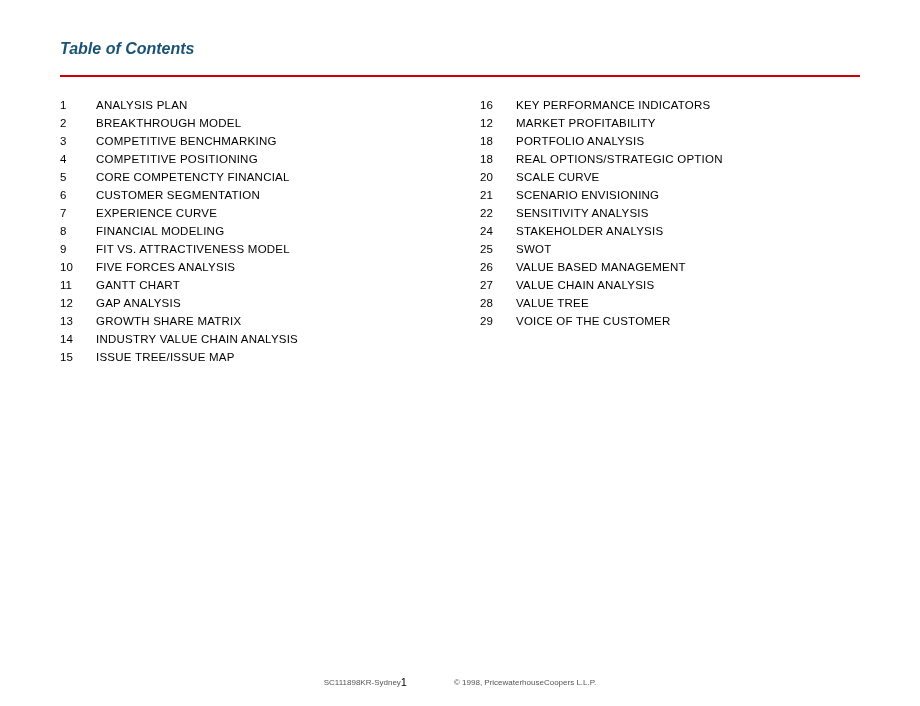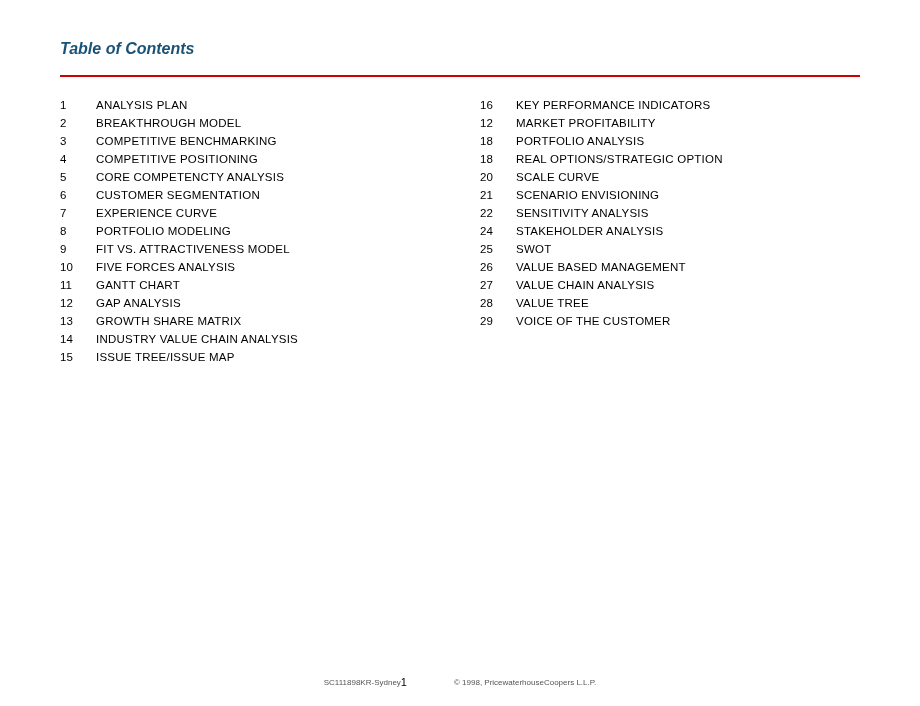--- a/index.html
+++ b/index.html
@@ -121,33 +121,33 @@
         <div class="toc-row">
           <span class="toc-num">3</span>
           <span class="toc-label">COMPETITIVE BENCHMARKING</span>
         </div>
         <div class="toc-row">
           <span class="toc-num">4</span>
           <span class="toc-label">COMPETITIVE POSITIONING</span>
         </div>
         <div class="toc-row">
           <span class="toc-num">5</span>
-          <span class="toc-label">CORE COMPETENCTY ANALYSIS</span>
+          <span class="toc-label">CORE COMPETENCTY FINANCIAL</span>
         </div>
         <div class="toc-row">
           <span class="toc-num">6</span>
           <span class="toc-label">CUSTOMER SEGMENTATION</span>
         </div>
         <div class="toc-row">
           <span class="toc-num">7</span>
           <span class="toc-label">EXPERIENCE CURVE</span>
         </div>
         <div class="toc-row">
           <span class="toc-num">8</span>
-          <span class="toc-label">PORTFOLIO MODELING</span>
+          <span class="toc-label">FINANCIAL MODELING</span>
         </div>
         <div class="toc-row">
           <span class="toc-num">9</span>
           <span class="toc-label">FIT VS. ATTRACTIVENESS MODEL</span>
         </div>
         <div class="toc-row">
           <span class="toc-num">10</span>
           <span class="toc-label">FIVE FORCES ANALYSIS</span>
         </div>
         <div class="toc-row">

